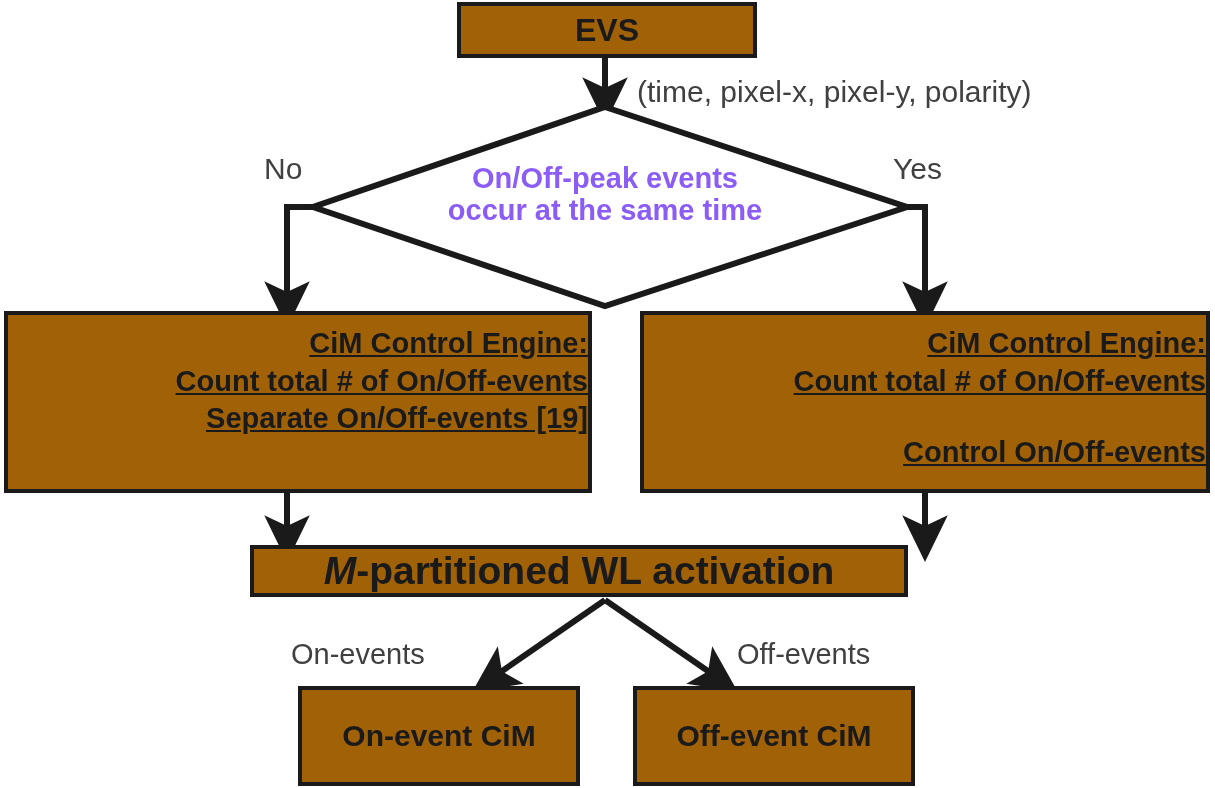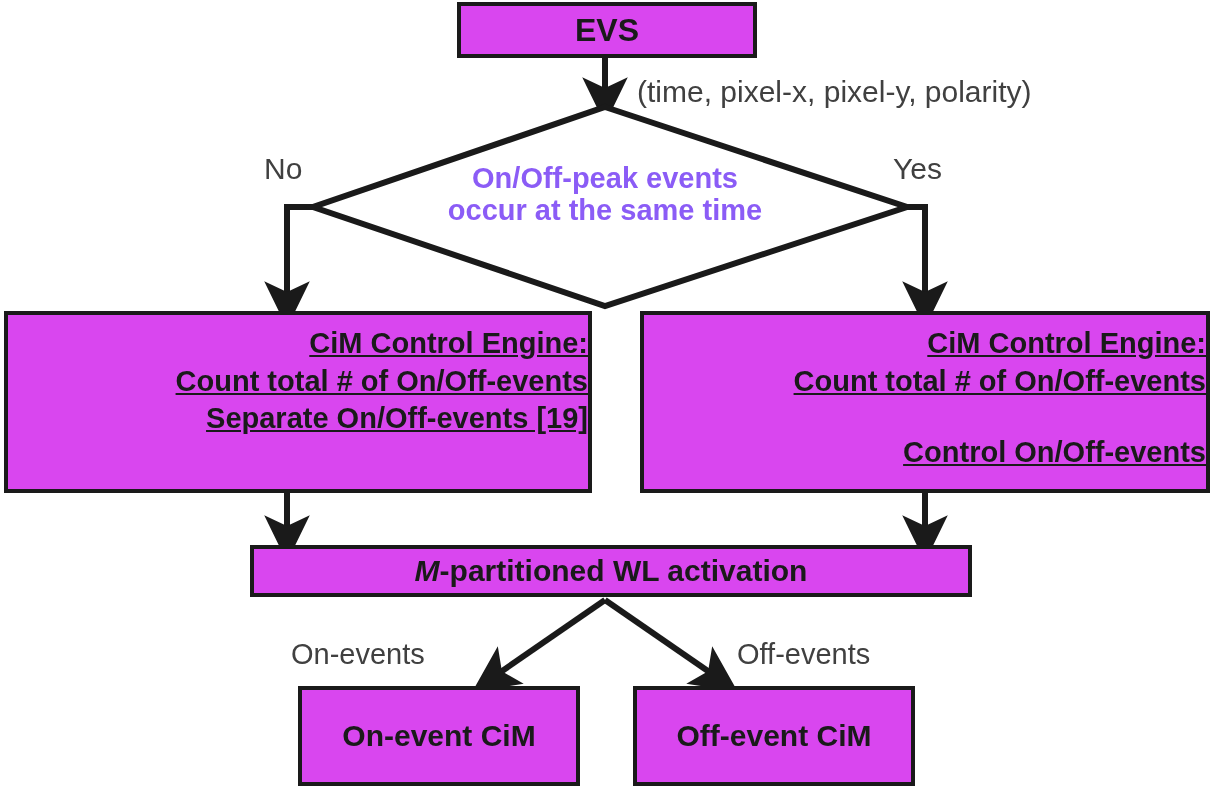--- a/index.html
+++ b/index.html
@@ -20,21 +20,21 @@
     left: 0;
     top: 0;
     width: 1215px;
     height: 788px;
     pointer-events: none;
   }
   .node {
     position: absolute;
     box-sizing: border-box;
     border: 4px solid #1a1a1a;
-    background: #d946ef;
+    background: #a16207;
     color: #1a1a1a;
     font-weight: bold;
   }
   .node-center {
     display: flex;
     align-items: center;
     justify-content: center;
     text-align: center;
   }
   .node-left {
@@ -59,21 +59,21 @@
     color: #8b5cf6;
     line-height: 1.12;
     white-space: nowrap;
   }
   .ital { font-style: italic; }
 
   
   #evs-box      { left: 457px;  top: 2px;   width: 300px; height: 56px;  font-size: 32px; }
   #left-proc    { left: 4px;    top: 311px; width: 588px; height: 182px; font-size: 29px; padding: 10px 0 0 14px; line-height: 1.30; }
   #right-proc   { left: 640px;  top: 311px; width: 570px; height: 182px; font-size: 29px; padding: 10px 0 0 20px; line-height: 1.30; }
-  #wl-box       { left: 250px;  top: 545px; width: 722px; height: 52px;  font-size: 30px; }
+  #wl-box       { left: 250px;  top: 545px; width: 658px; height: 52px;  font-size: 39px; }
   #on-cim-box   { left: 298px;  top: 686px; width: 282px; height: 100px; font-size: 30px; }
   #off-cim-box  { left: 633px;  top: 686px; width: 282px; height: 100px; font-size: 30px; }
 
   #tuple-label  { left: 637px;  top: 75px;  font-size: 30px; }
   #no-label     { left: 264px;  top: 152px; font-size: 30px; }
   #yes-label    { left: 893px;  top: 152px; font-size: 30px; }
   #on-events-lbl  { left: 291px; top: 638px; font-size: 29px; }
   #off-events-lbl { left: 737px; top: 638px; font-size: 29px; }
 
   #diamond-label { left: 355px; top: 162px; width: 500px; font-size: 29px; }

